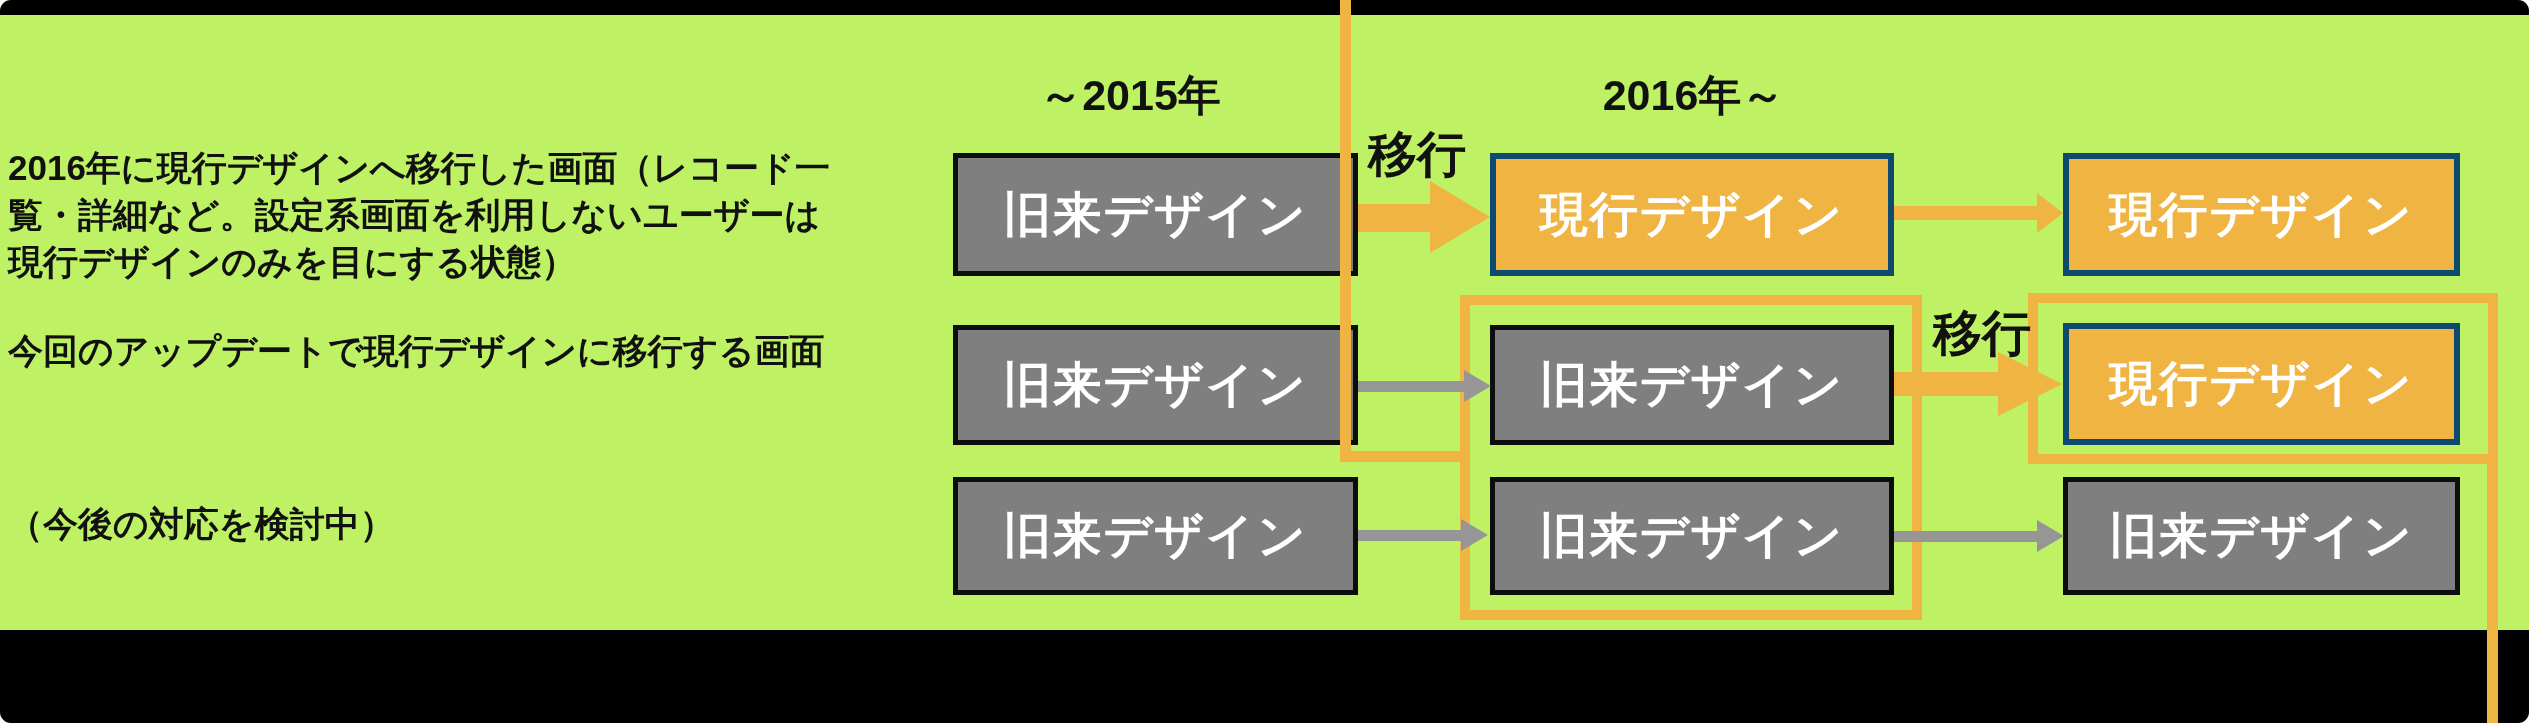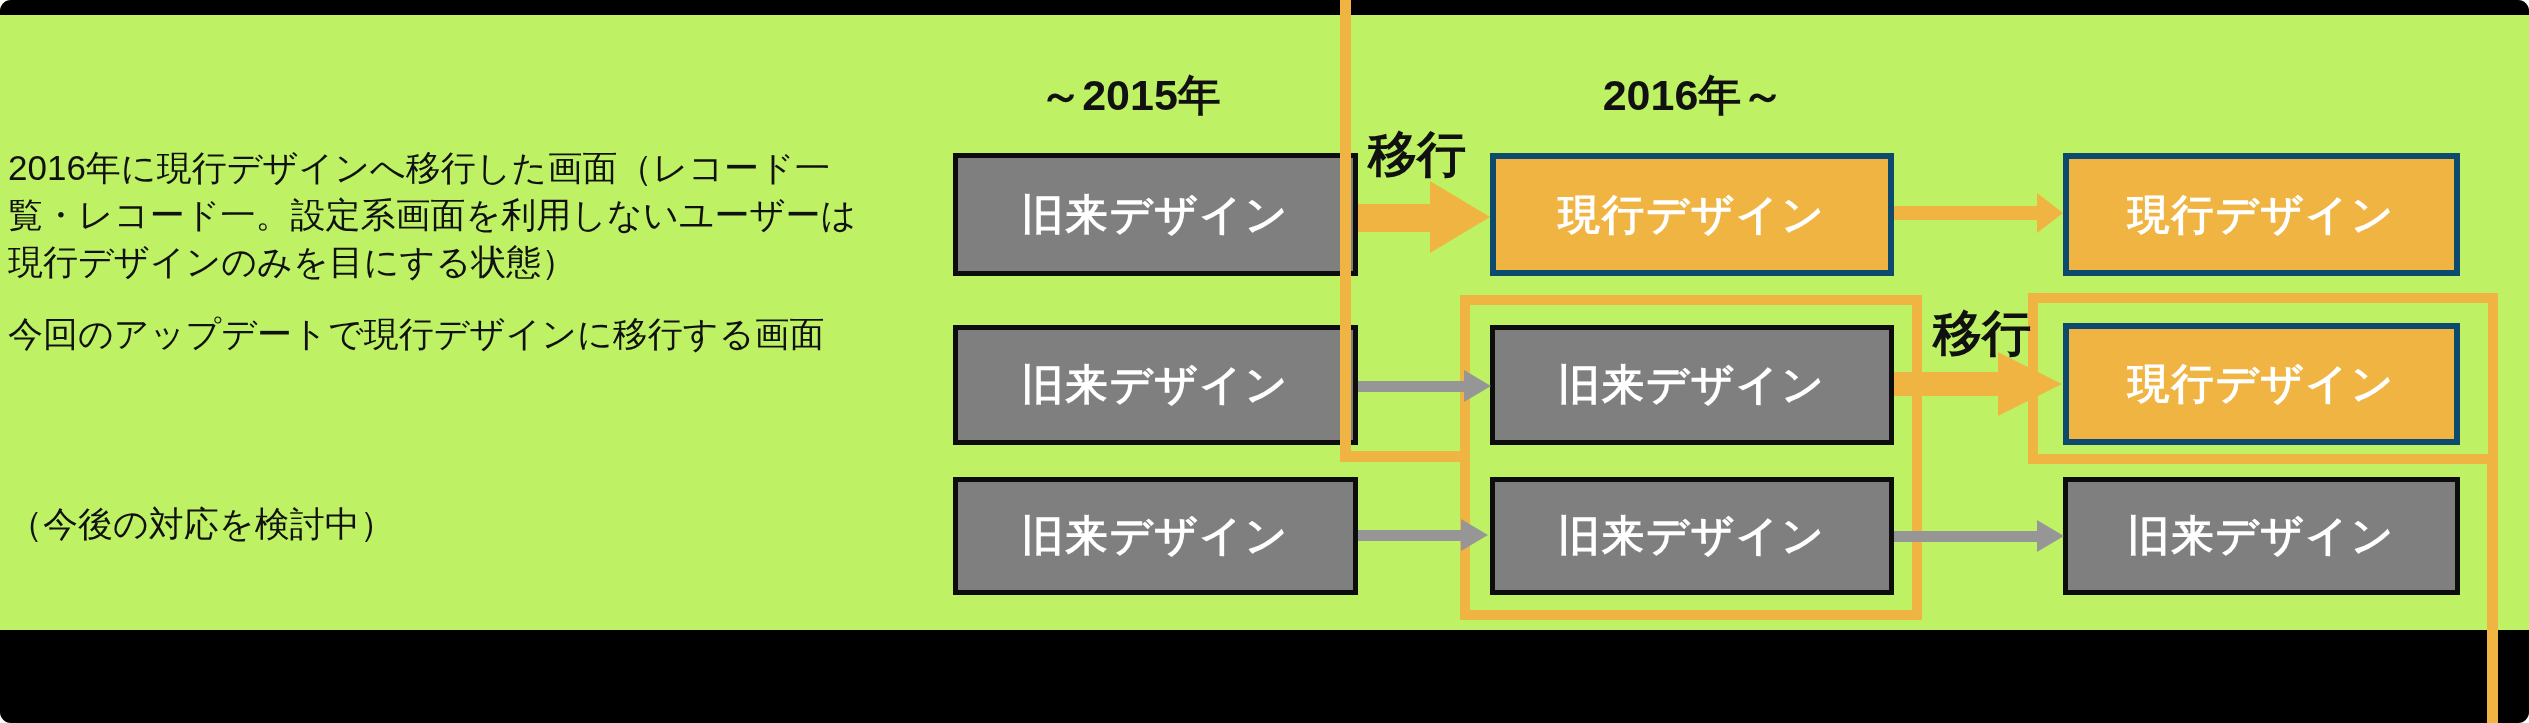--- a/index.html
+++ b/index.html
@@ -10,26 +10,26 @@
   }
   .bar{position:absolute;left:0;width:2529px;background:#000;z-index:3;}
   .bar.top{top:0;height:15px;}
   .bar.bottom{top:630px;height:93px;}
   .hdr{
     position:absolute;height:50px;line-height:50px;text-align:center;
     font-size:43px;font-weight:bold;color:#111;white-space:nowrap;z-index:4;
   }
   .desc{
     position:absolute;left:8px;z-index:4;color:#111;
-    font-size:35px;font-weight:normal;line-height:47px;white-space:nowrap;
+    font-size:35px;font-weight:bold;line-height:47px;white-space:nowrap;
   }
   .bx{
     position:absolute;display:flex;align-items:center;justify-content:center;
     box-sizing:border-box;z-index:5;
-    font-size:42px;font-weight:bold;color:#fff;letter-spacing:2px;white-space:nowrap;font-family:Liberation Mono, monospace;
+    font-size:48px;font-weight:bold;color:#fff;letter-spacing:2px;white-space:nowrap;font-family:Liberation Mono, monospace;
   }
   .bx.gray{background:#7f7f7f;border:5px solid #0d0d0d;}
   .bx.orange{background:#f0b442;border:6px solid #0c4a6e;}
   .rect{position:absolute;box-sizing:border-box;border:10px solid #f0b442;z-index:2;background:transparent;}
   .conn{position:absolute;background:#f0b442;z-index:8;}
   .shaft{position:absolute;z-index:6;}
   .shaft.orange{background:#f0b442;}
   .shaft.gray{background:#969696;}
   .head{position:absolute;width:0;height:0;z-index:6;}
   .mig{
@@ -43,24 +43,24 @@
 <div class="canvas">
 
   <div class="bar top"></div>
   <div class="bar bottom"></div>
 
   <div class="hdr" style="left:930px;top:70px;width:400px;">～2015年</div>
   <div class="hdr" style="left:1493px;top:70px;width:401px;">2016年～</div>
 
   <div class="desc" style="top:144px;">
     <div>2016年に現行デザインへ移行した画面（レコード一</div>
-    <div>覧・レコード一。設定系画面を利用しないユーザーは</div>
+    <div>覧・詳細など。設定系画面を利用しないユーザーは</div>
     <div>現行デザインのみを目にする状態）</div>
   </div>
-  <div class="desc" style="top:310px;">
+  <div class="desc" style="top:327px;">
     <div>今回のアップデートで現行デザインに移行する画面</div>
   </div>
   <div class="desc" style="top:500px;">
     <div>（今後の対応を検討中）</div>
   </div>
 
   <div class="rect" style="left:1460px;top:295px;width:462px;height:325px;"></div>
   <div class="rect" style="left:2028px;top:293px;width:470px;height:171px;"></div>
 
   <div class="conn" style="left:1340px;top:0;width:11px;height:462px;"></div>

